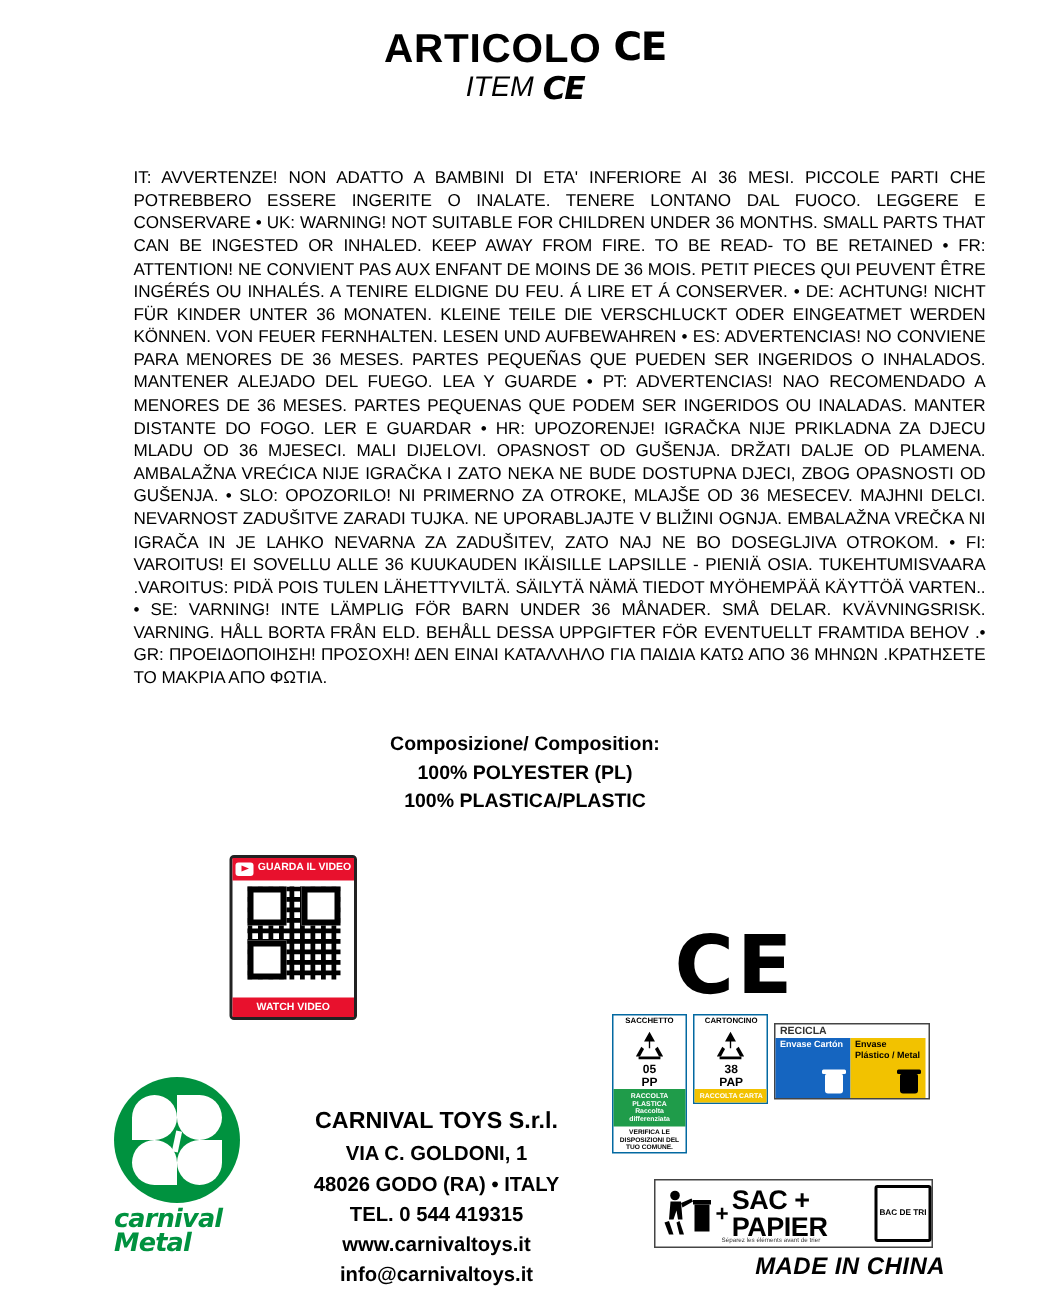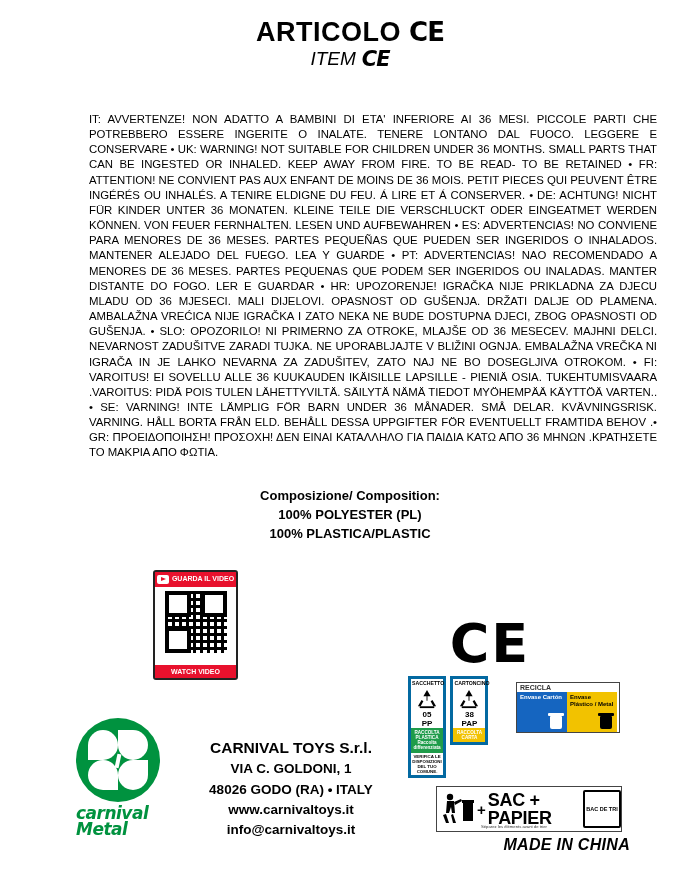--- a/index.html
+++ b/index.html
@@ -244,23 +244,23 @@
 
   
   .recycle-row {
     position: absolute;
     left: 408px;
     top: 676px;
   }
   .rbox {
     display: inline-block;
     vertical-align: top;
-    width: 38px;
+    width: 50px;
     box-sizing: border-box;
-    border: 3px solid #0369a1;
+    border: 1px solid #0369a1;
     background: #fff;
     text-align: center;
     font-size: 5.2px;
     font-weight: bold;
     line-height: 1.15;
   }
   .rbox .rhead {
     padding: 2px 1px 1px 1px;
   }
   .rloop {
@@ -448,20 +448,21 @@
       <span class="leaf l4"></span>
       <span class="stem"></span>
     </div>
     <div class="logo-word">carnival Metal</div>
   </div>
 
   <div class="address">
     <div class="company">CARNIVAL TOYS S.r.l.</div>
     <div>VIA C. GOLDONI, 1</div>
     <div>48026 GODO (RA) • ITALY</div>
+    <div>TEL. 0 544 419315</div>
     <div>www.carnivaltoys.it</div>
     <div>info@carnivaltoys.it</div>
   </div>
 
   <div class="recycle-row">
     <div class="rbox">
       <div class="rhead">SACCHETTO</div>
       <div class="rloop">
         <svg viewBox="0 0 24 22" width="22" height="20" aria-hidden="true">
           <path d="M12 1 L16 8 L12.5 8 L12.5 13 L11.5 13 L11.5 8 L8 8 Z" fill="#000"></path>

